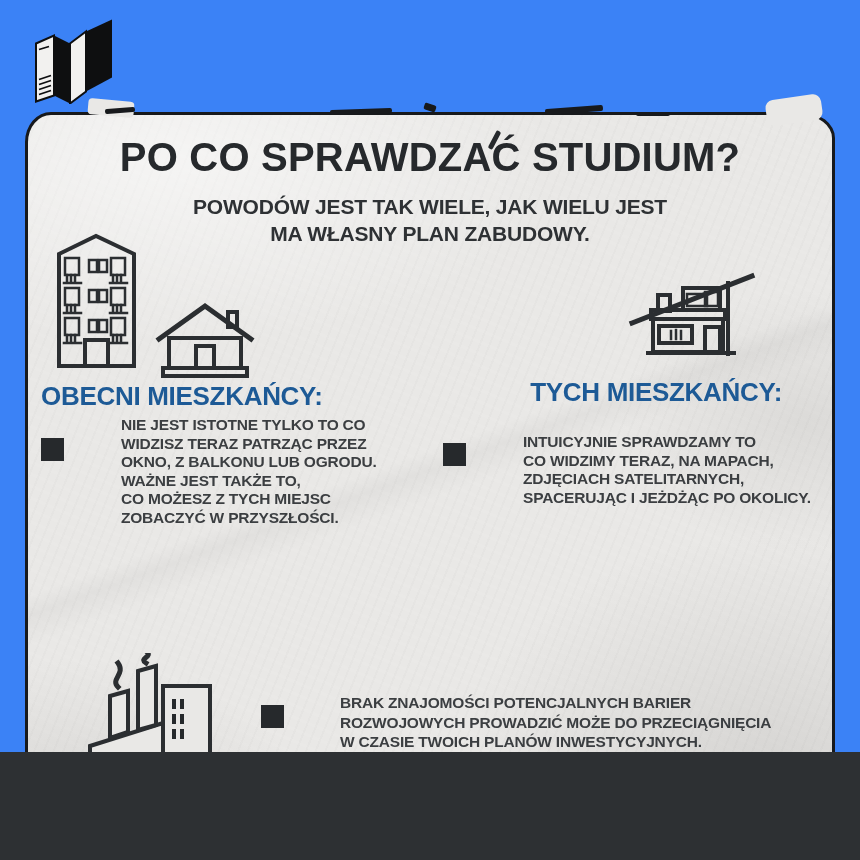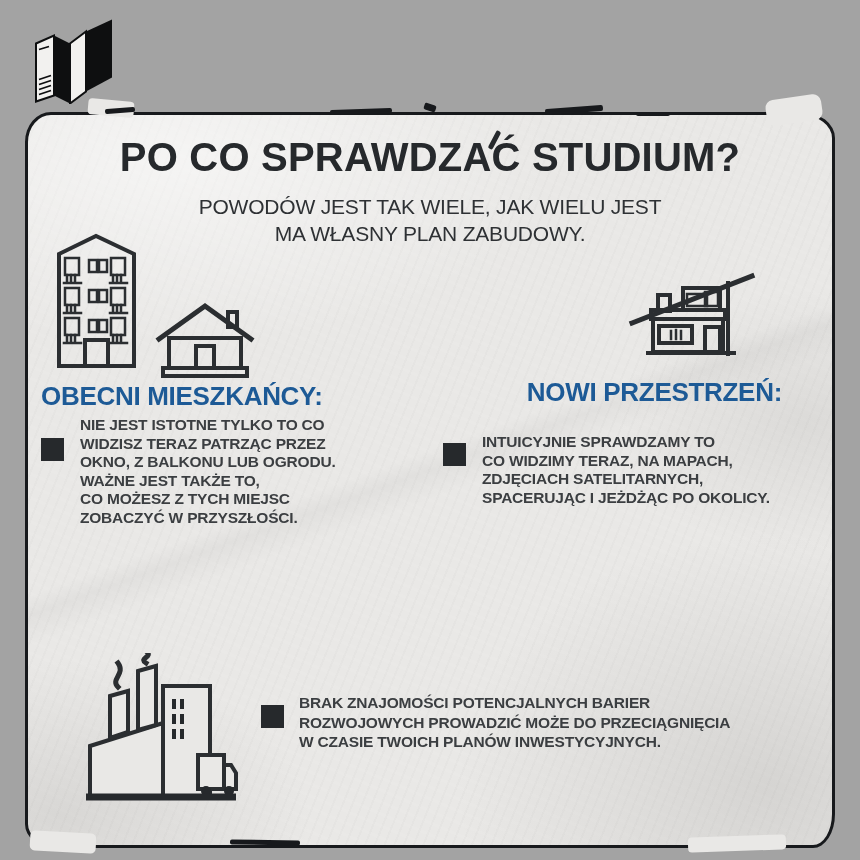--- a/index.html
+++ b/index.html
@@ -1,16 +1,16 @@
 <!DOCTYPE html>
 <html><head>
 <meta charset="utf-8">
 <style>
   html,body{margin:0;padding:0;background:#2d3033;}
-  .canvas{position:relative;width:860px;height:860px;background:#a3a3a3;overflow:hidden;
+  .canvas{position:relative;width:860px;height:752px;background:#3b82f6;overflow:hidden;
           font-family:"Liberation Sans",sans-serif;}
   
   .paper{position:absolute;left:25px;top:112px;width:810px;height:736px;box-sizing:border-box;
          background-color:#e9e8e6;
          background-image:
            radial-gradient(ellipse 620px 300px at 18% 6%, rgba(255,255,255,.55), transparent 62%),
            radial-gradient(ellipse 520px 420px at 92% 92%, rgba(110,108,105,.16), transparent 60%),
            radial-gradient(ellipse 420px 260px at 4% 96%, rgba(110,108,105,.14), transparent 60%),
            radial-gradient(ellipse 320px 220px at 97% 42%, rgba(120,118,115,.12), transparent 60%),
            linear-gradient(160deg, transparent 47%, rgba(0,0,0,.035) 49%, transparent 52%),
@@ -29,25 +29,25 @@
   .t6{left:492px;top:130px;width:5px;height:20px;background:#26292c;transform:rotate(28deg);}
   .t7{left:230px;top:840px;width:70px;height:5px;transform:rotate(1deg);}
   .n1{left:88px;top:100px;width:46px;height:16px;transform:rotate(5deg);border-radius:4px;}
   .n2{left:766px;top:97px;width:56px;height:26px;transform:rotate(-8deg);border-radius:8px;}
   .n3{left:30px;top:832px;width:66px;height:20px;transform:rotate(3deg);border-radius:5px;}
   .n4{left:688px;top:836px;width:98px;height:15px;transform:rotate(-2deg);border-radius:4px;}
   
   .title{position:absolute;top:20px;left:0;right:0;text-align:center;
          font-size:40px;font-weight:bold;color:#26292c;letter-spacing:.2px;}
   .subtitle{position:absolute;top:78px;left:0;right:0;text-align:center;
-            font-size:21px;font-weight:normal;color:#2e3134;line-height:27px;letter-spacing:-.2px;}
+            font-size:21px;font-weight:bold;color:#2e3134;line-height:27px;letter-spacing:-.2px;}
   .heading{font-size:26px;font-weight:bold;color:#1d5a96;letter-spacing:-.3px;white-space:nowrap;}
   .h-current{position:absolute;left:13px;top:266px;}
   .h-new{position:absolute;right:50px;top:262px;}
-  .bullet-row{display:flex;align-items:flex-start;}
+  .bullet-row{display:flex;align-items:flex-start;gap:41px;}
   .sq{width:23px;height:23px;background:#26292c;flex:none;}
   .btext{font-size:15.5px;font-weight:bold;color:#3b3e41;line-height:18.5px;
          letter-spacing:-.2px;white-space:pre-line;margin-left:16px;}
   .col-left{position:absolute;left:13px;top:301px;width:372px;}
   .col-left .row1 .sq{margin-top:22px;}
   .col-left .row1{margin-bottom:12px;}
   .col-left .row2 .sq{margin-top:14px;}
   .col-right{position:absolute;left:415px;top:318px;width:392px;}
   .col-right .row1 .sq{margin-top:10px;}
   .col-right .row1{margin-bottom:26px;}
@@ -149,21 +149,21 @@
         <div class="sq"></div>
         <div class="btext">NIE JEST ISTOTNE TYLKO TO CO
 WIDZISZ TERAZ PATRZĄC PRZEZ
 OKNO, Z BALKONU LUB OGRODU.
 WAŻNE JEST TAKŻE TO,
 CO MOŻESZ Z TYCH MIEJSC
 ZOBACZYĆ W PRZYSZŁOŚCI.</div>
       </div>
     </div>
 
-    <div class="heading h-new">NOWI PRZESTRZEŃ:</div>
+    <div class="heading h-new">TYCH MIESZKAŃCY:</div>
     <div class="col-right">
       <div class="bullet-row row1">
         <div class="sq"></div>
         <div class="btext">INTUICYJNIE SPRAWDZAMY TO
 CO WIDZIMY TERAZ, NA MAPACH,
 ZDJĘCIACH SATELITARNYCH,
 SPACERUJĄC I JEŻDŻĄC PO OKOLICY.</div>
       </div>
     </div>
 

